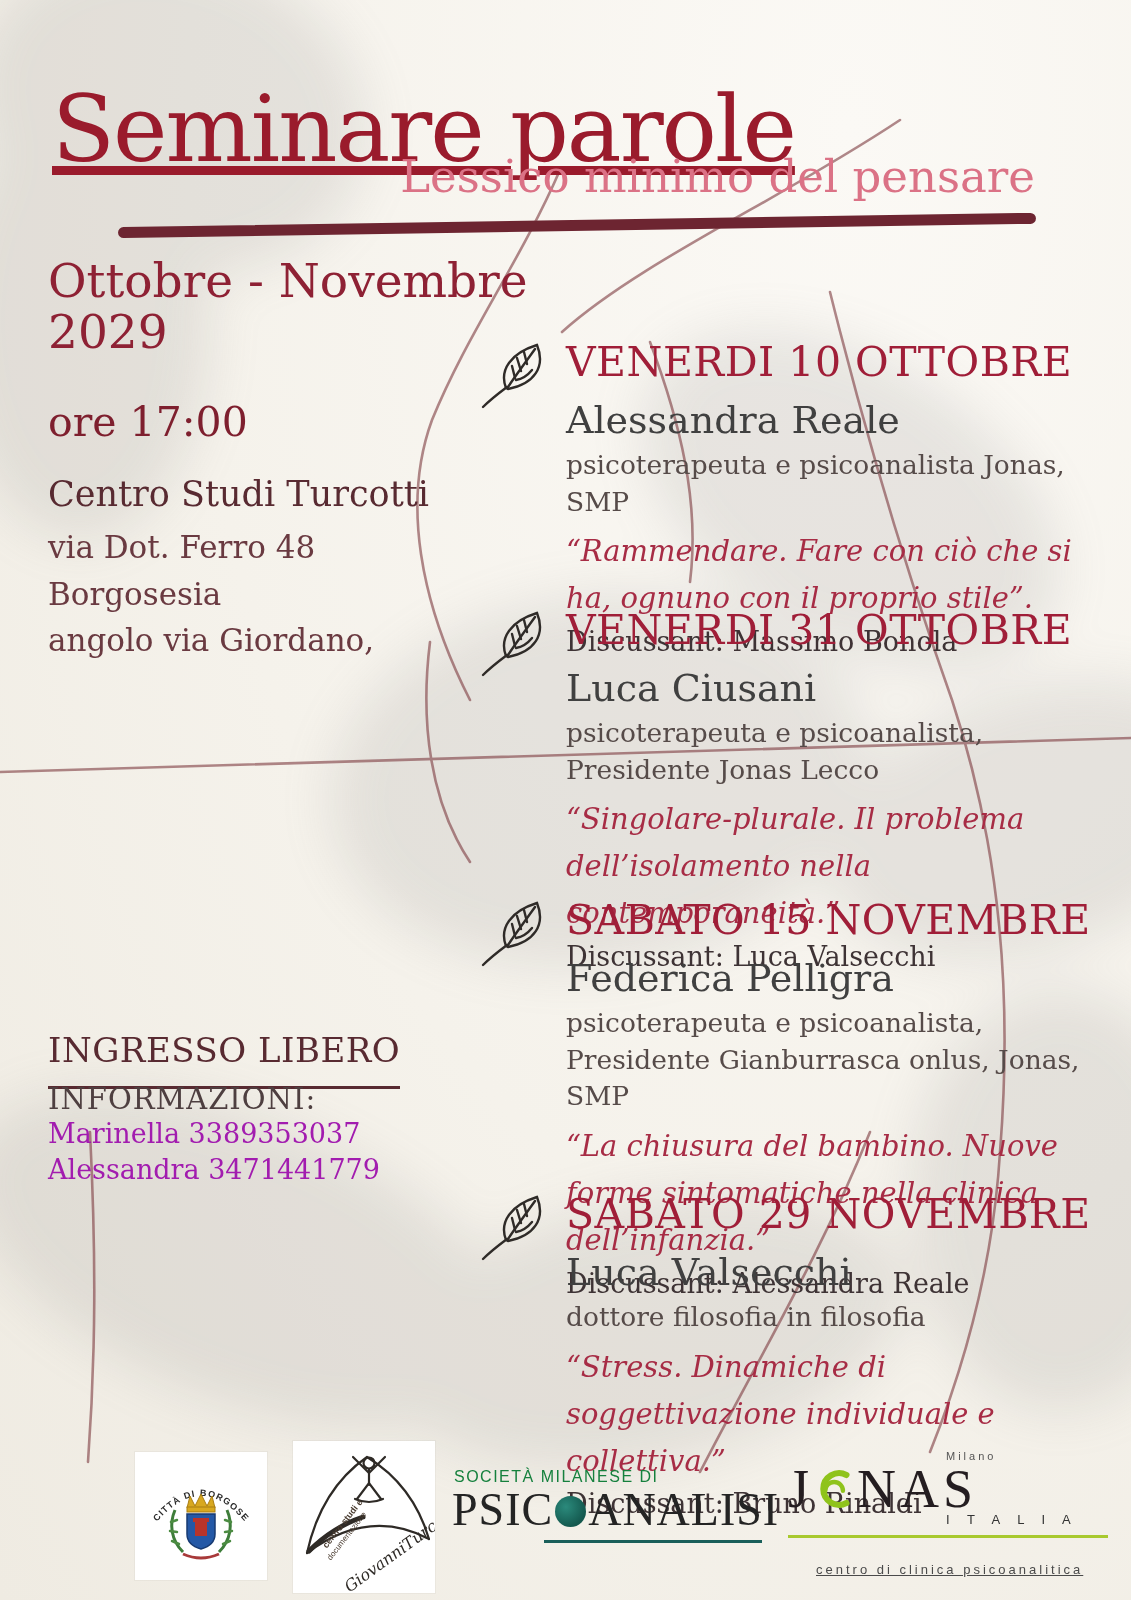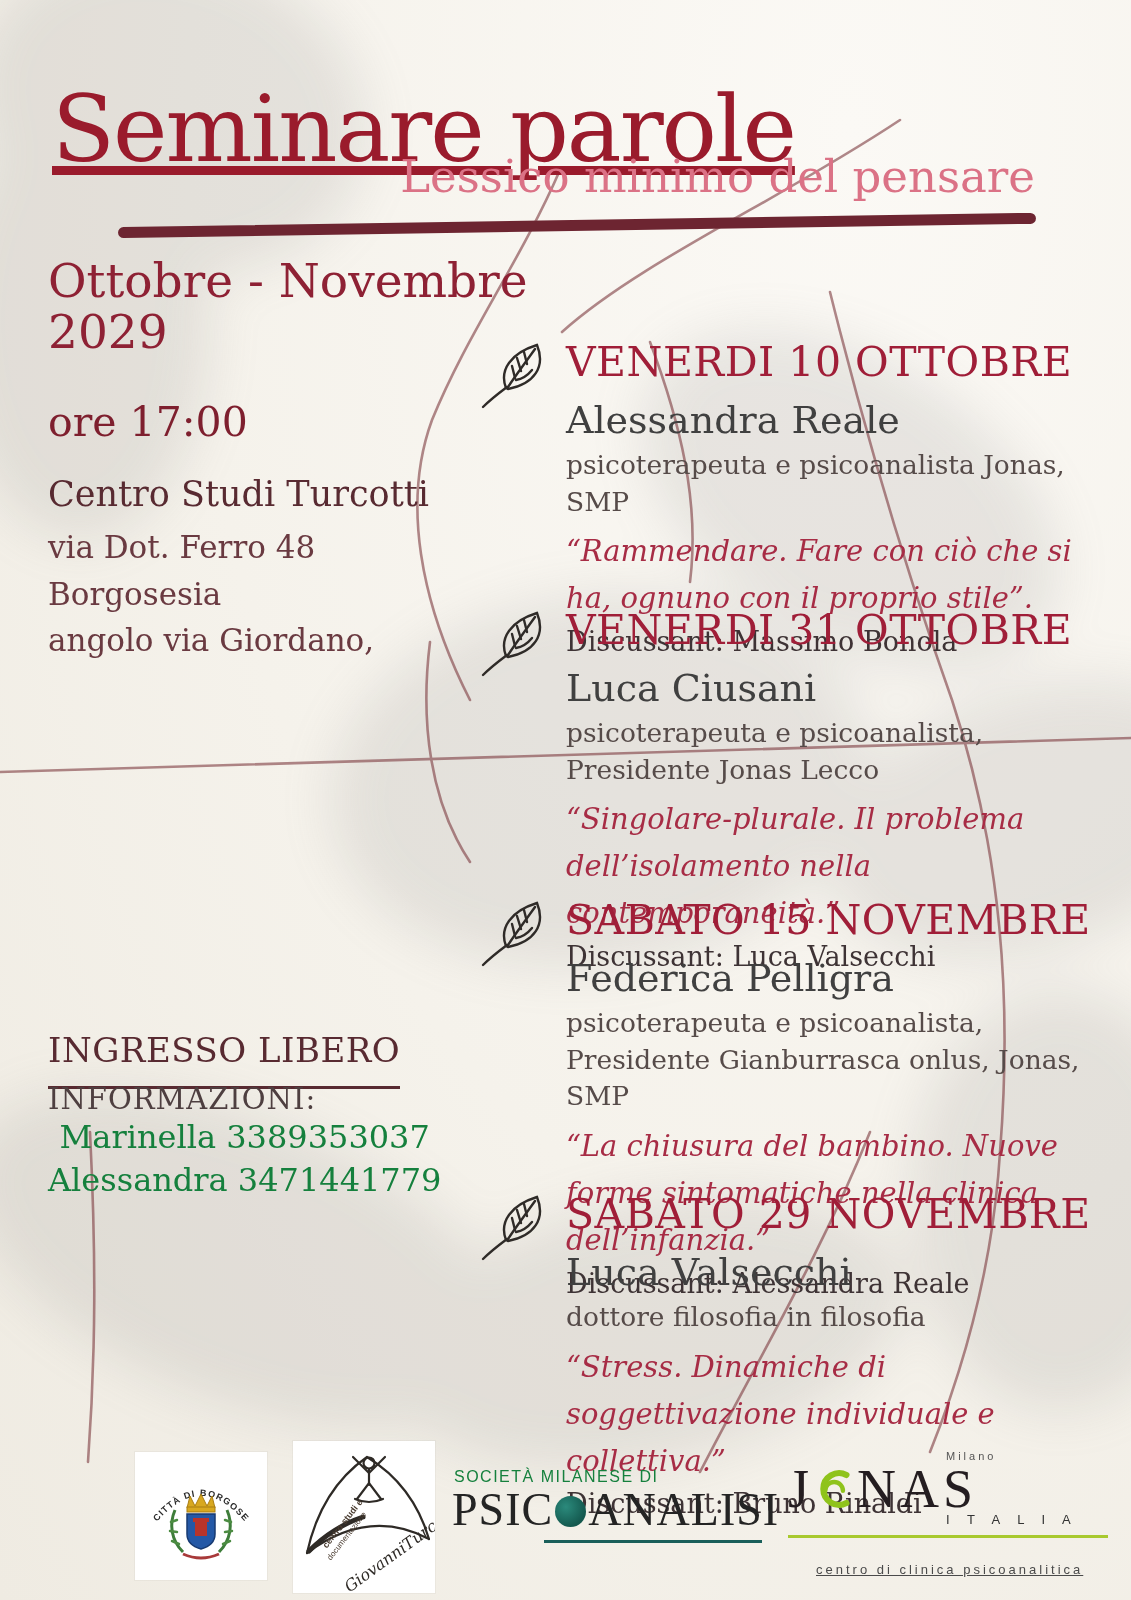--- a/index.html
+++ b/index.html
@@ -18,21 +18,21 @@
   .rule{left:118px;top:220px;width:918px;height:11px;background:#6d2531;border-radius:8px;transform:rotate(-0.9deg);}
 
   .period{left:48px;top:256px;font-size:47px;line-height:1.08;color:#8e2134;}
   .time{left:48px;top:398px;font-size:41px;color:#7e1f2e;}
   .venue{left:48px;top:474px;font-size:35px;color:#582a31;}
   .address{left:48px;top:524px;font-size:31px;line-height:1.5;color:#6a3a41;}
 
   .admission{left:48px;top:1030px;font-size:34px;color:#582a31;letter-spacing:0.5px;
     border-bottom:3px solid #582a31;padding-bottom:16px;}
   .info-label{left:48px;top:1082px;font-size:29px;color:#4e3f40;letter-spacing:1px;}
-  .contacts{left:48px;top:1116px;font-size:32px;color:#15803d;line-height:1.35;text-align:center;}
+  .contacts{left:48px;top:1116px;font-size:27px;color:#a21caf;line-height:1.35;}
 
   .event{position:absolute;left:478px;width:632px;}
   .event .leaf{position:absolute;left:0;top:2px;width:72px;height:72px;}
   .event .etext{margin-left:88px;width:545px;}
   .edate{font-size:41px;color:#a01e38;letter-spacing:0.5px;}
   .espeaker{font-size:38px;color:#404040;margin-top:12px;}
   .erole{font-size:26.5px;color:#564b49;line-height:1.38;margin-top:5px;}
   .equote{font-size:29px;font-style:italic;color:#a72c45;line-height:1.62;margin-top:8px;}
   .ediscussant{font-size:27px;color:#3e3335;margin-top:4px;}
   .e1{top:338px;} .e2{top:606px;} .e3{top:896px;} .e4{top:1190px;}

